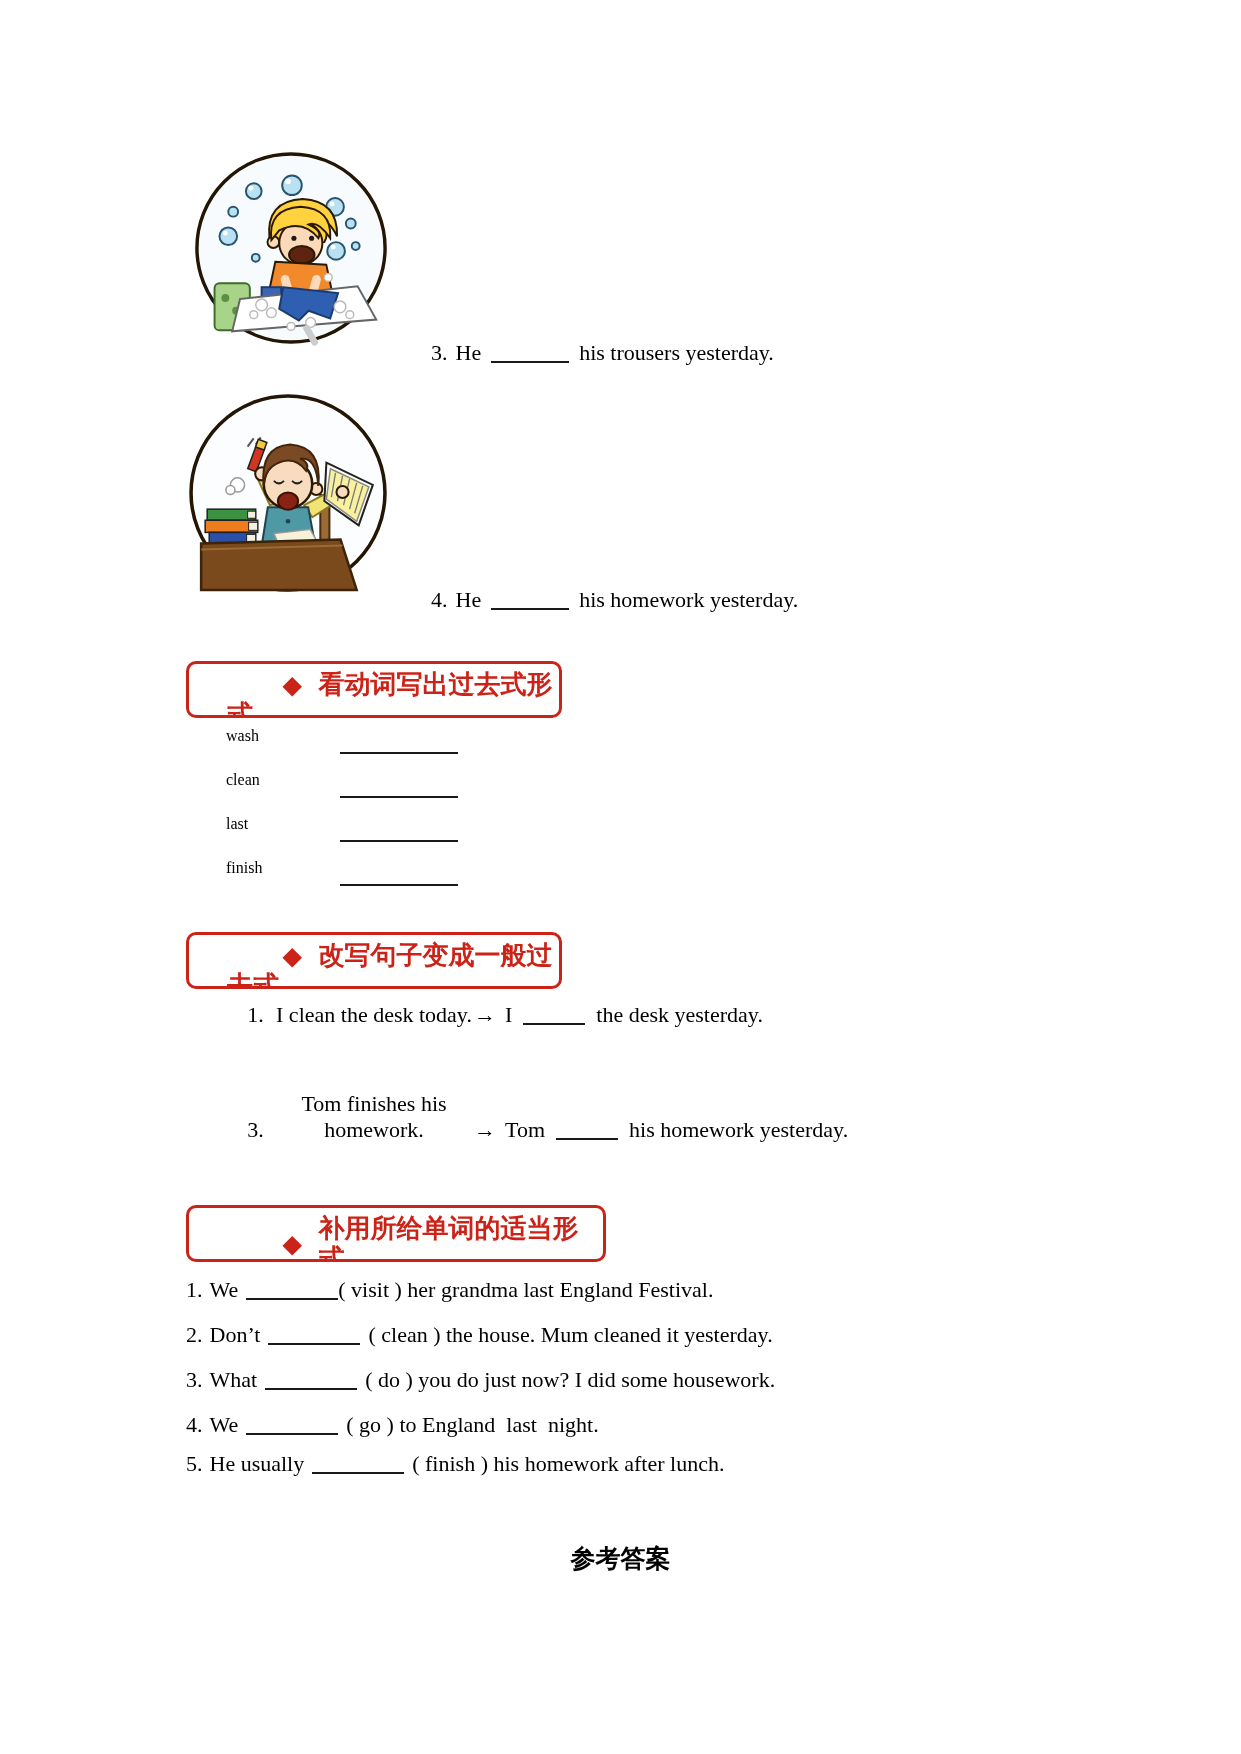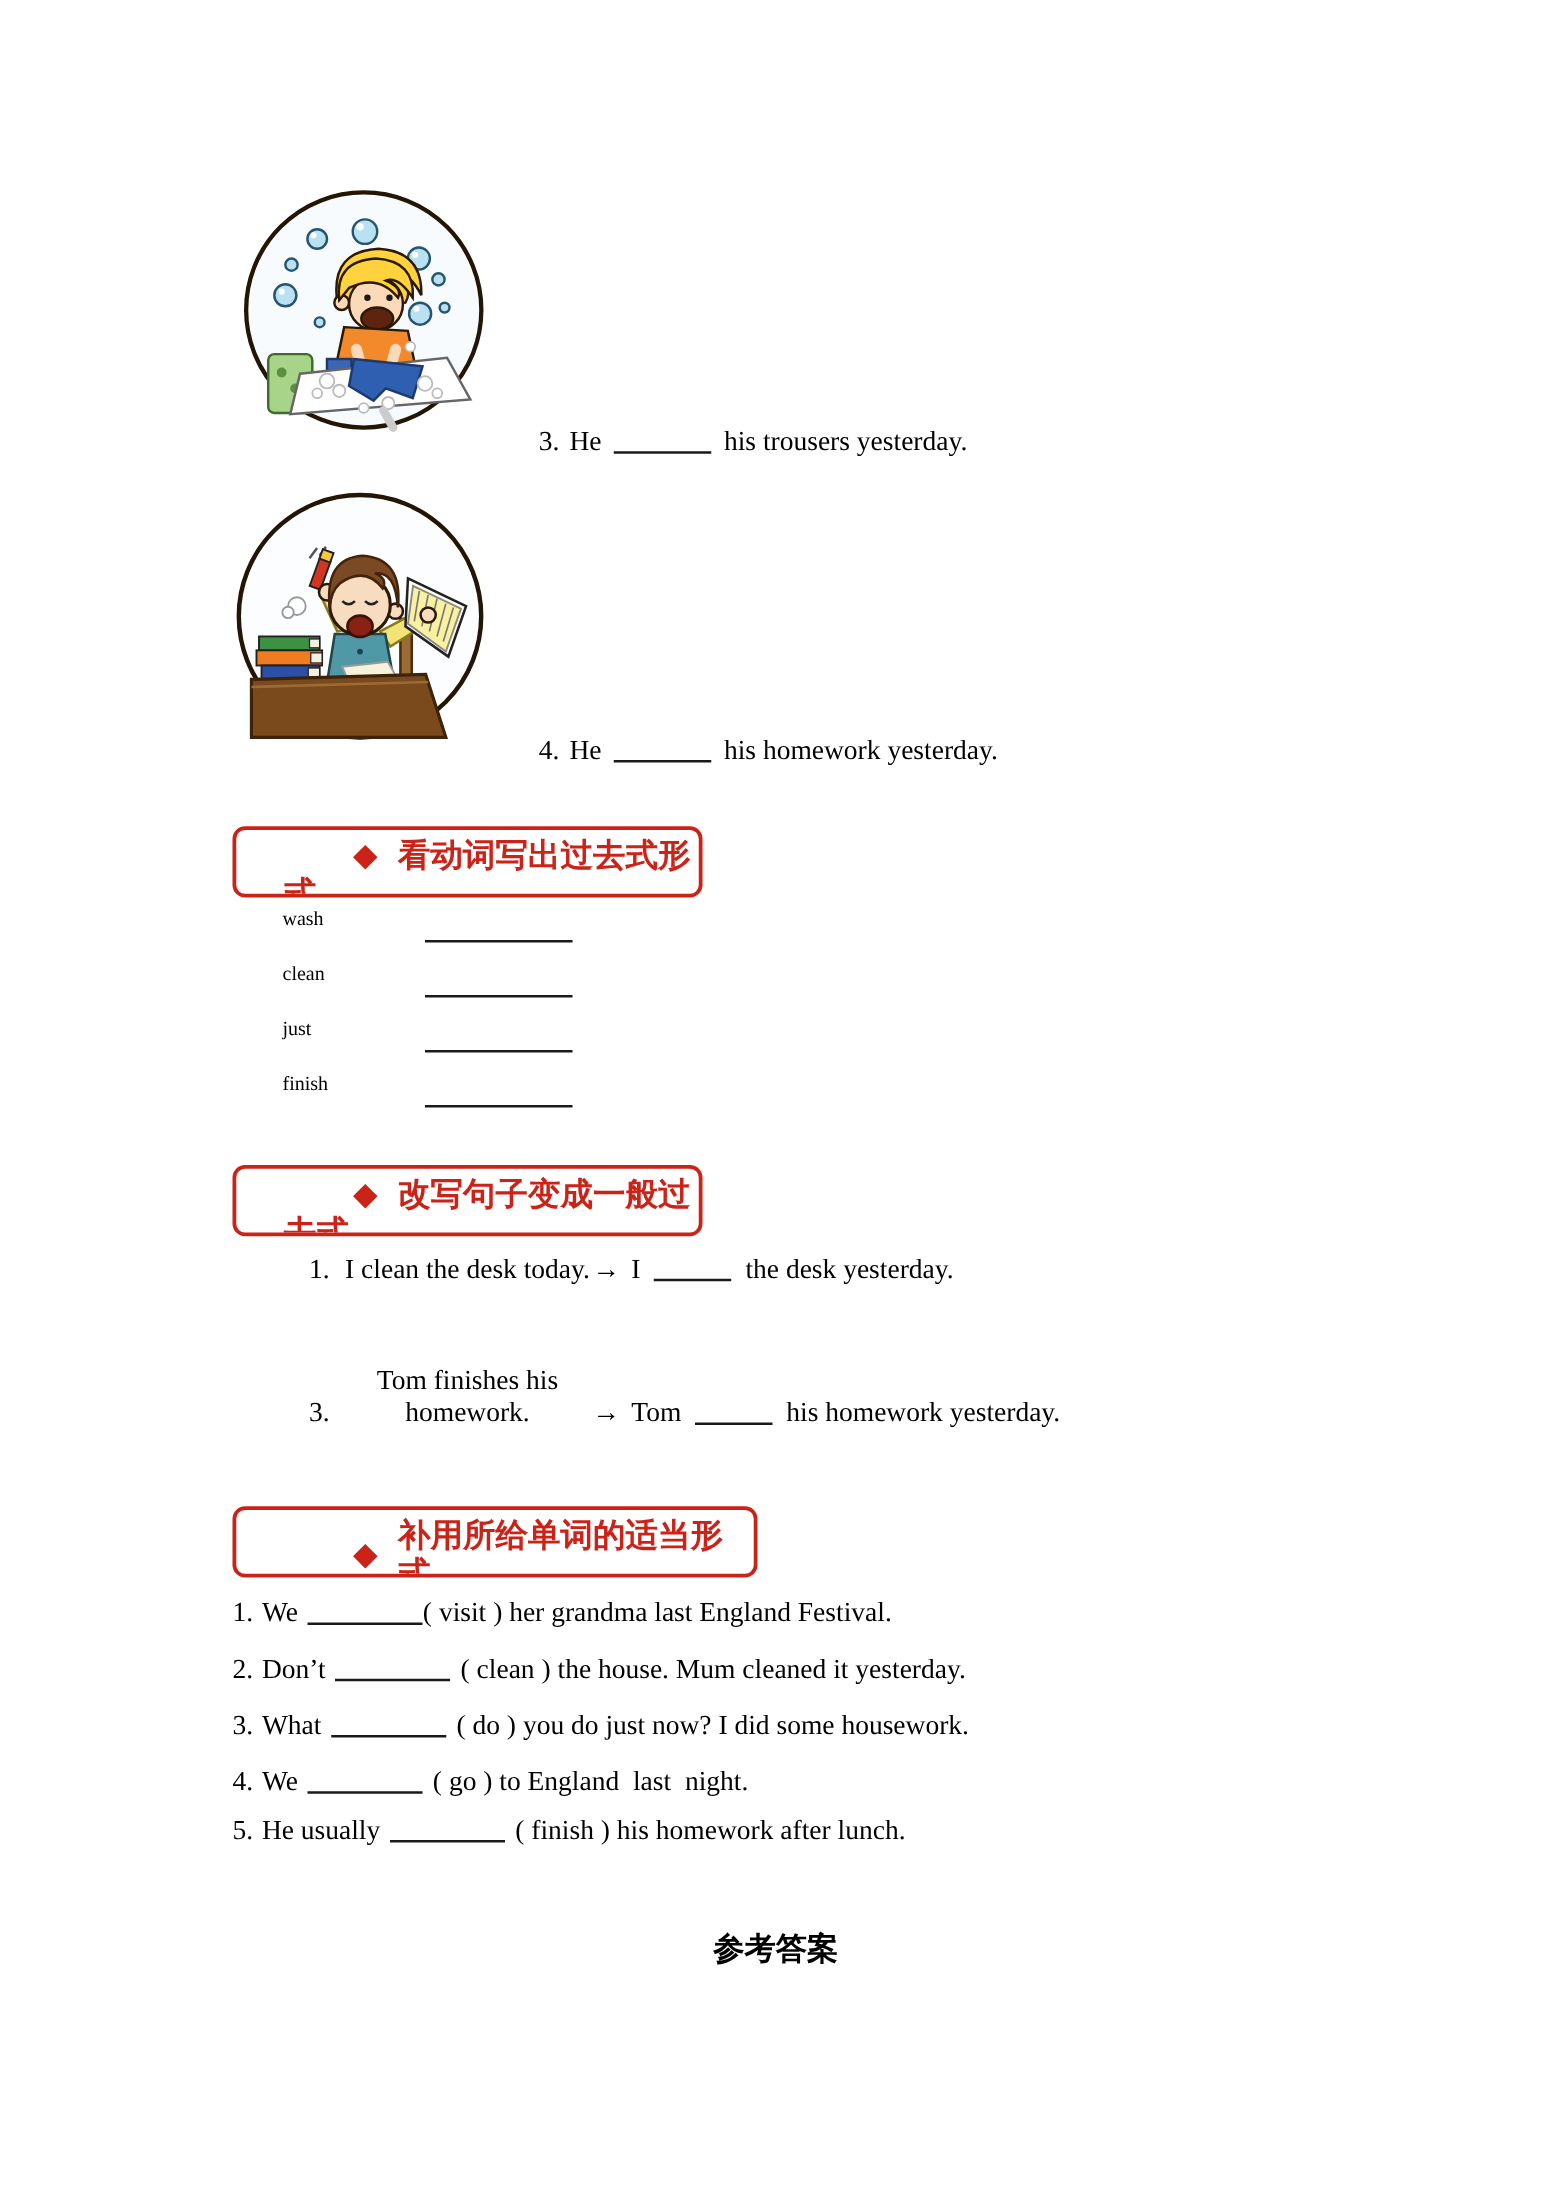--- a/index.html
+++ b/index.html
@@ -166,21 +166,21 @@
 
   <div class="vrow" style="top:727px;">
     <span class="t">wash</span>
     <span class="vline"></span>
   </div>
   <div class="vrow" style="top:771px;">
     <span class="t">clean</span>
     <span class="vline"></span>
   </div>
   <div class="vrow" style="top:815px;">
-    <span class="t">just</span>
+    <span class="t">last</span>
     <span class="vline"></span>
   </div>
   <div class="vrow" style="top:859px;">
     <span class="t">finish</span>
     <span class="vline"></span>
   </div>
 
   <div class="secbox" style="top:932px;">
     <div class="l1">
       <span class="diamond">◆</span>

